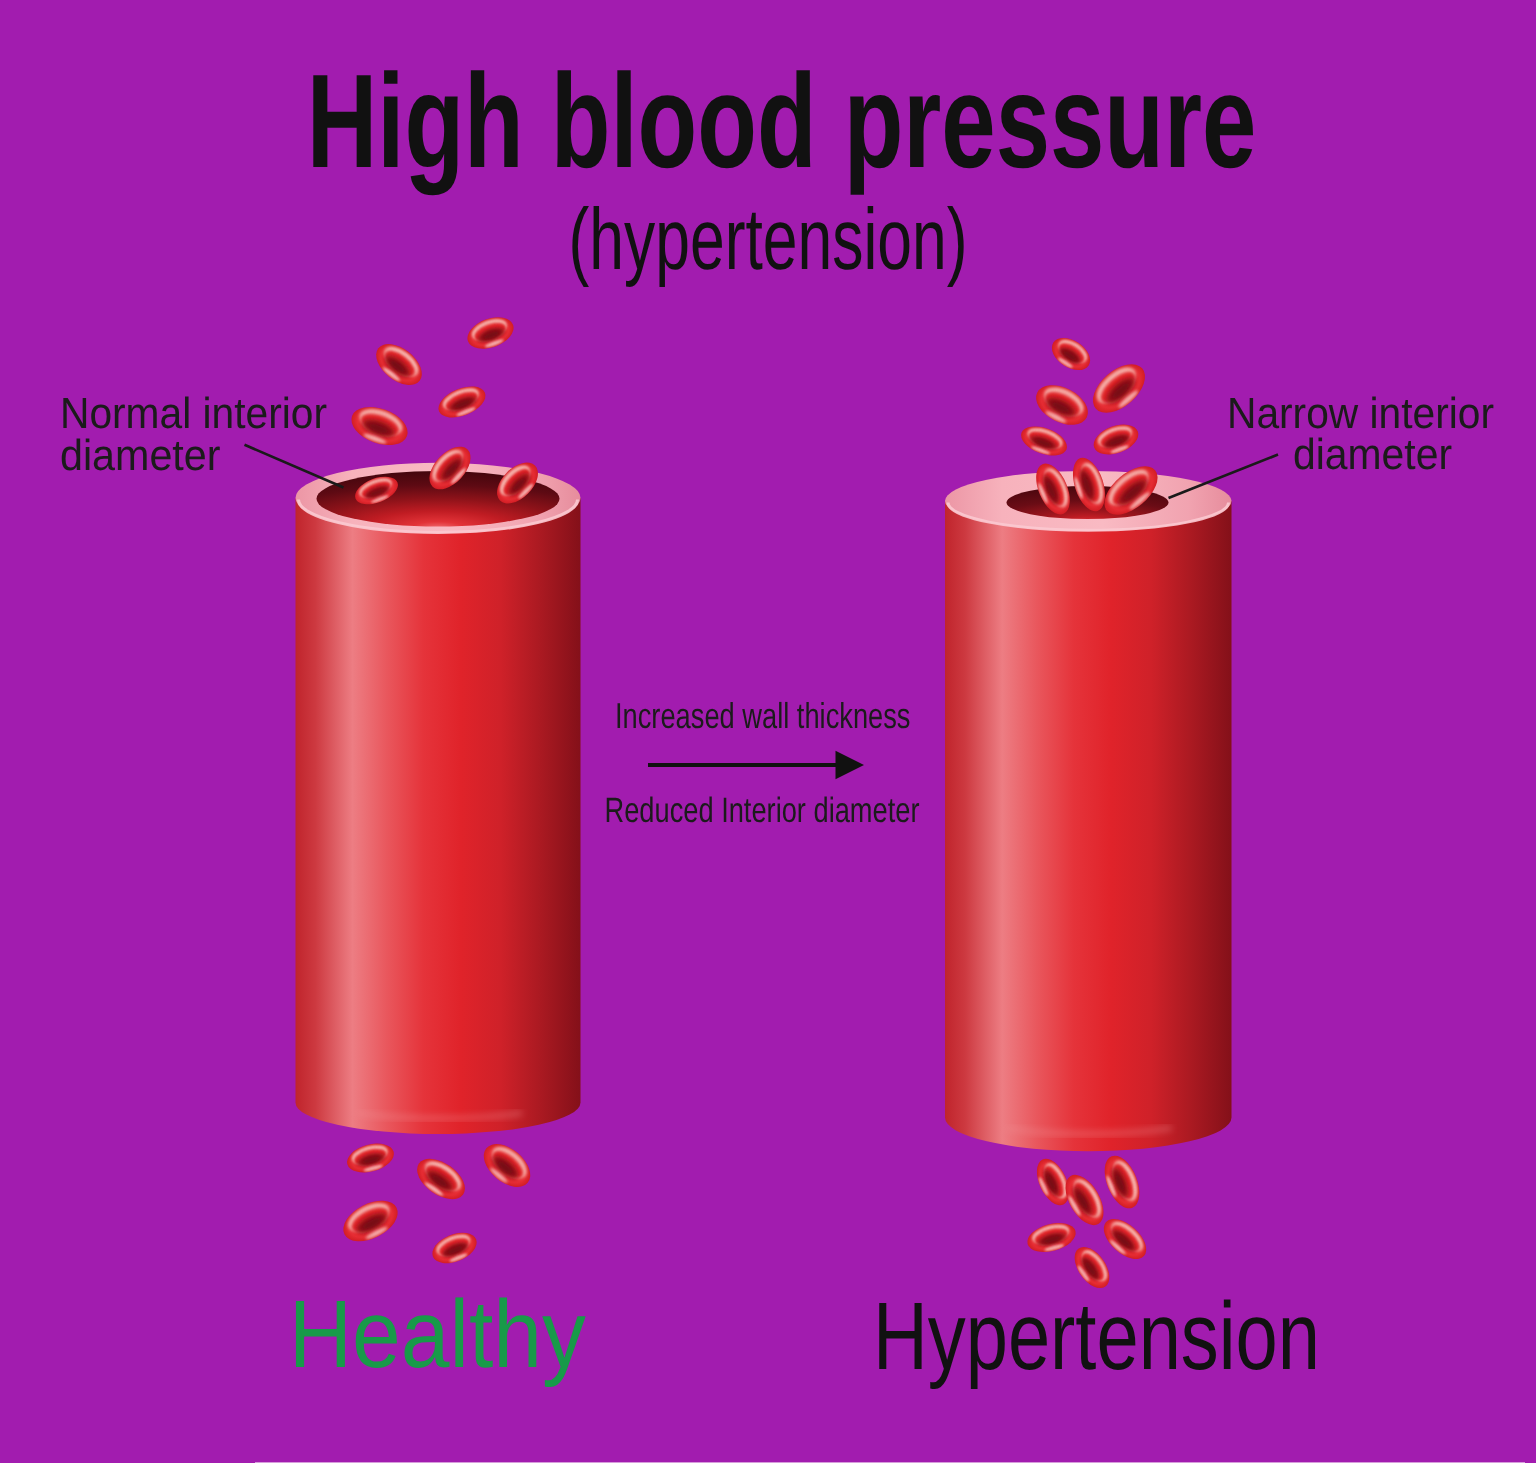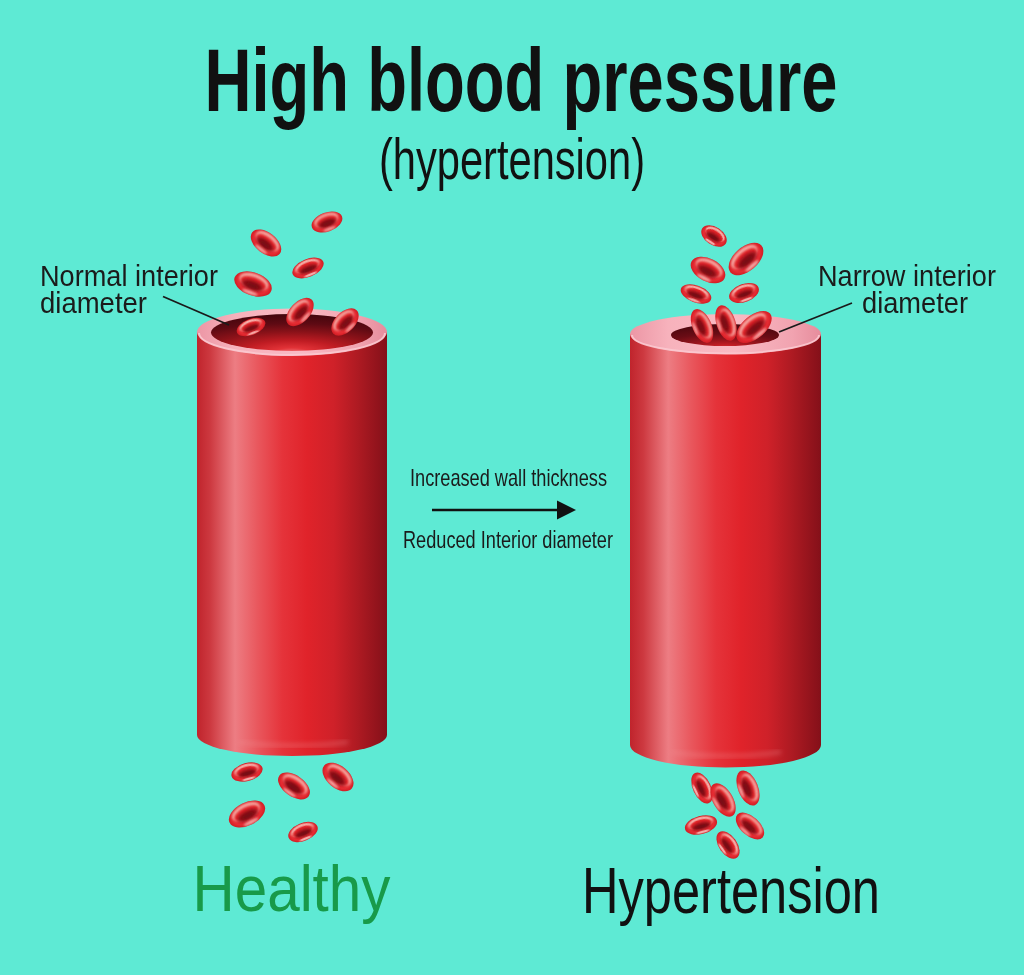--- a/index.html
+++ b/index.html
@@ -1,16 +1,16 @@
 <!DOCTYPE html>
 <html><head>
 <meta charset="utf-8">
 <style>
 html,body{margin:0;padding:0;background:#ffffff;}
-#c{position:relative;width:1024px;height:975px;overflow:hidden;background:#5eead4;}
+#c{position:relative;width:1024px;height:975px;overflow:hidden;background:#a21caf;}
 text{font-family:"Liberation Sans",sans-serif;}
 </style>
 </head>
 <body>
 <div id="c">
 <svg width="1024" height="975" viewBox="0 0 1024 975">
 <defs>
   <linearGradient id="bodyGrad" x1="0" y1="0" x2="1" y2="0">
     <stop offset="0" stop-color="#c0242c"></stop>
     <stop offset="0.07" stop-color="#cd3940"></stop>

